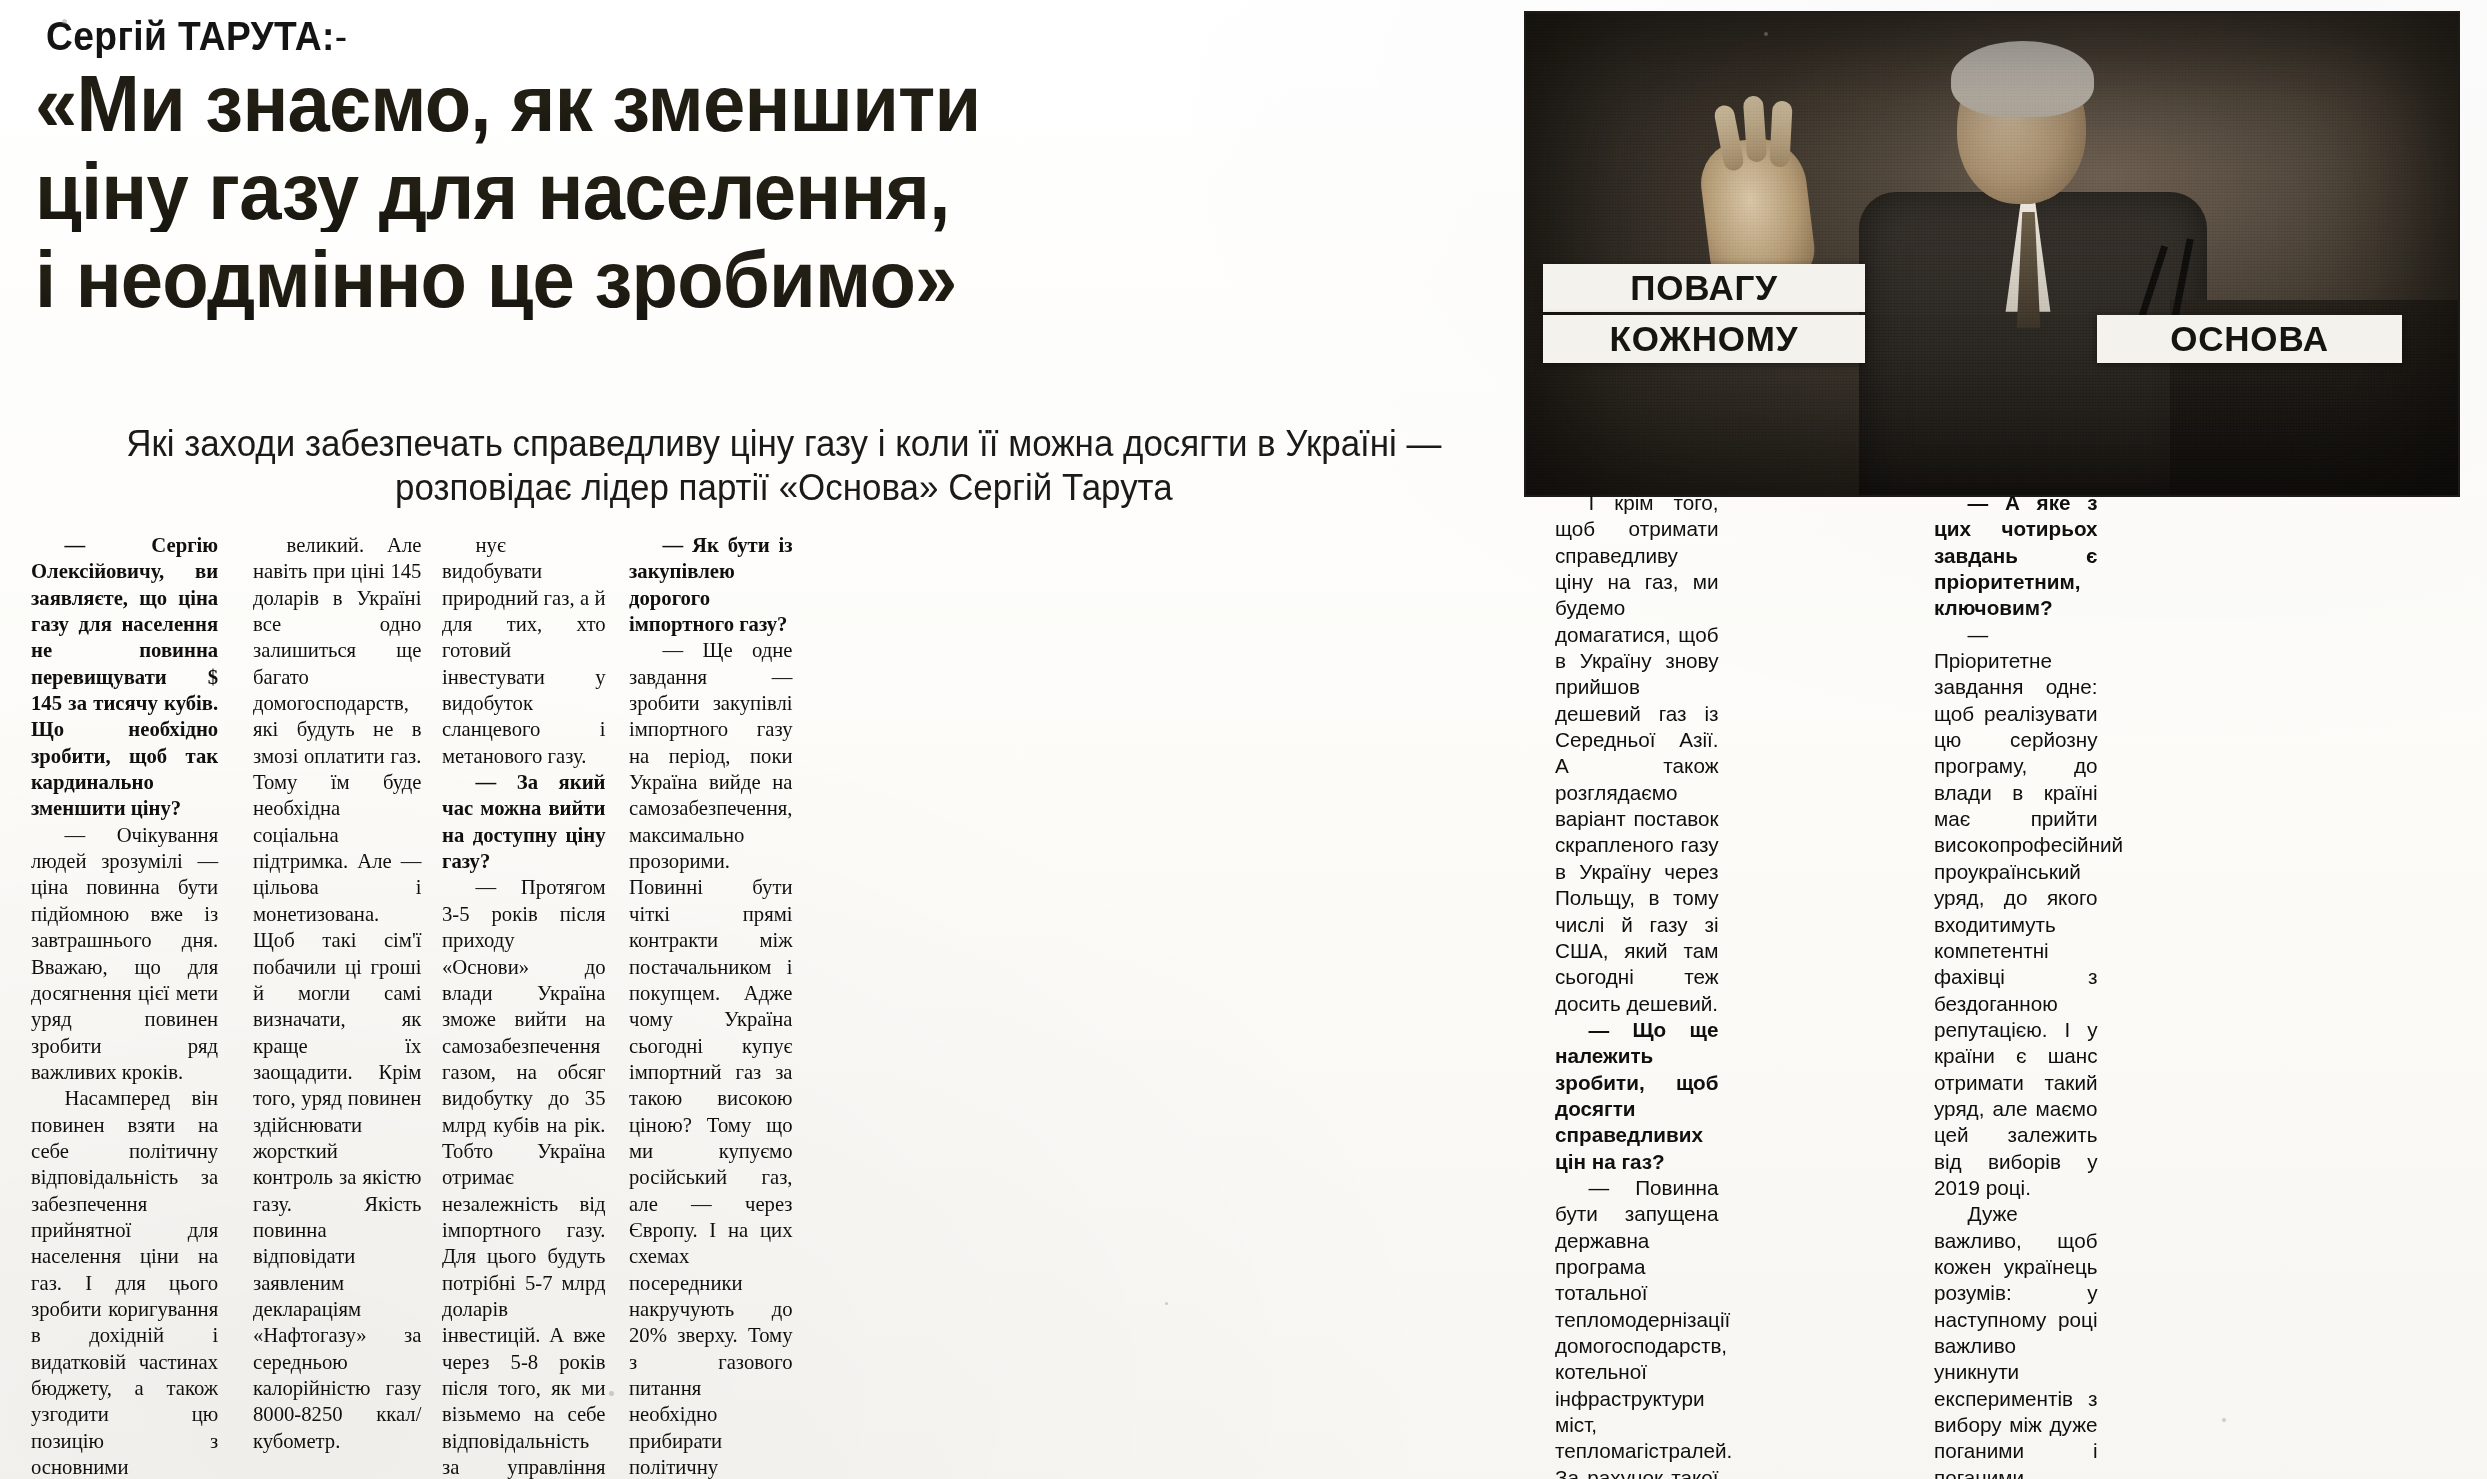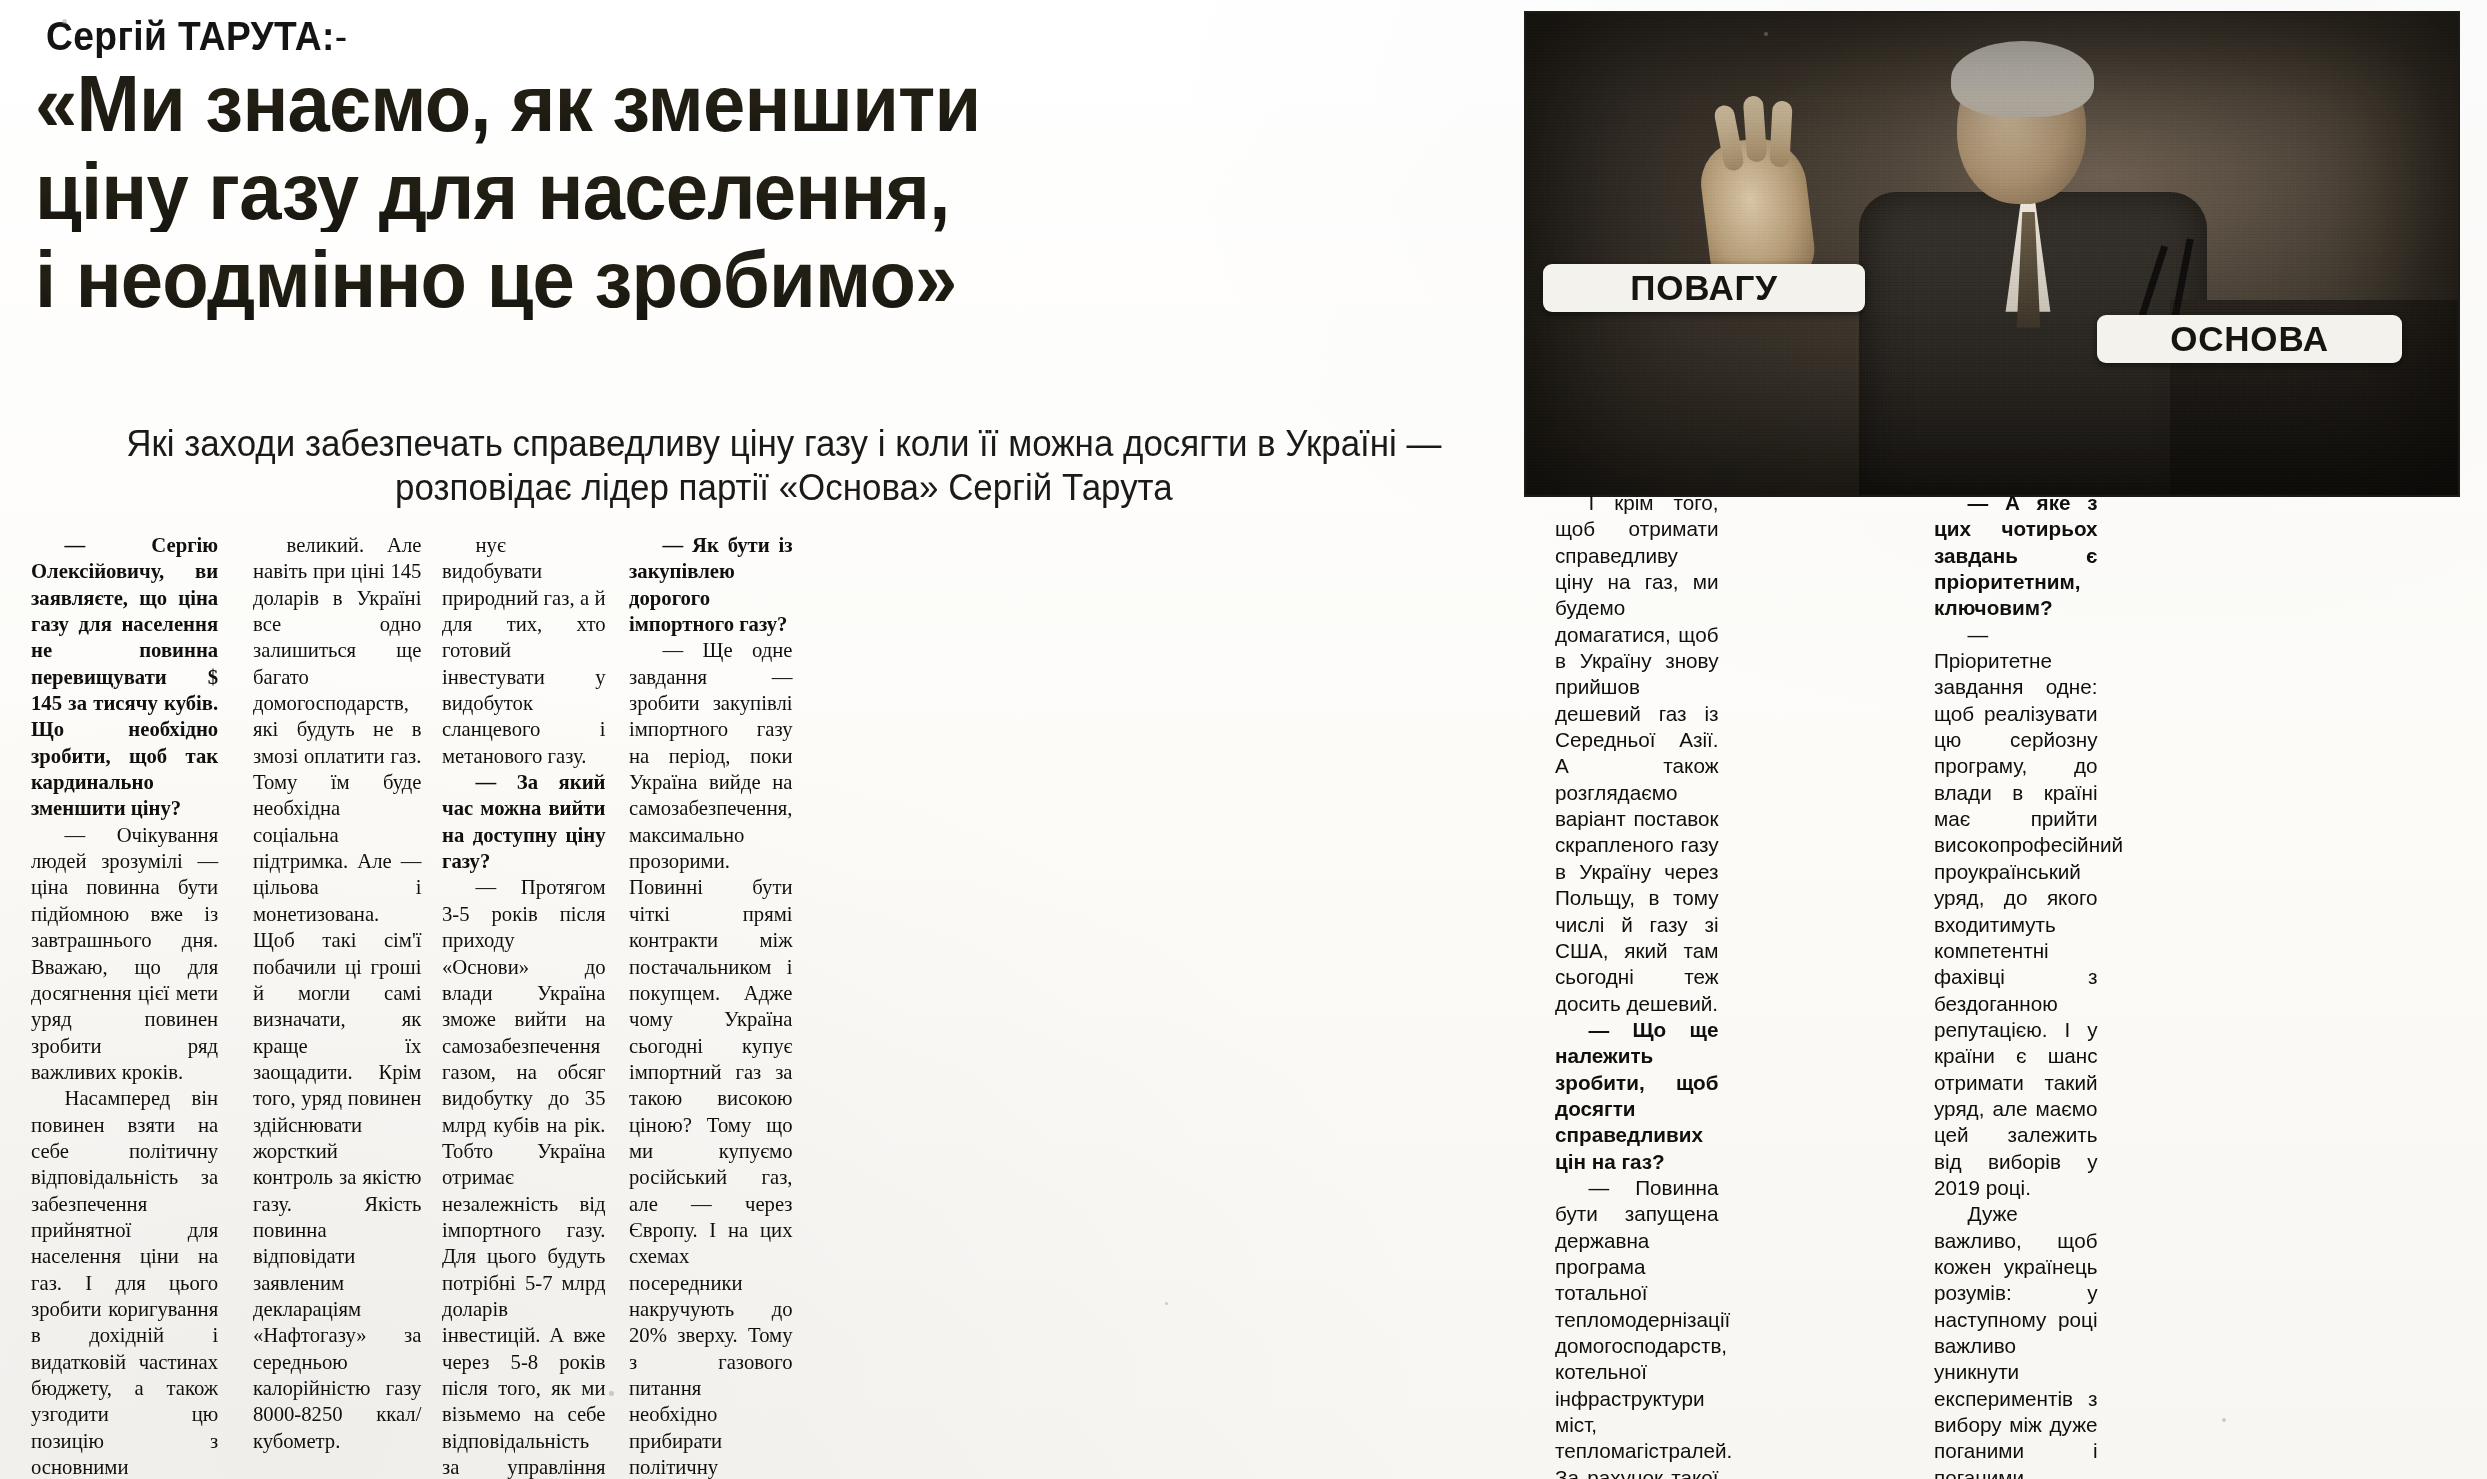--- a/index.html
+++ b/index.html
@@ -123,21 +123,20 @@
     box-shadow:inset 0 0 123px 31px rgba(10,8,6,.72);
   }
   .banner{
     position:absolute;
     background:#f4f2ec;
     color:#17150f;
     font-weight:800;
     letter-spacing:0.8px;
     display:flex;align-items:center;justify-content:center;
     box-shadow:0 2.3px 7.7px rgba(0,0,0,.45);
-    border-radius:9px;
   }
   .banner-l1{left:17px;top:251px;width:322px;height:48px;font-size:35px;}
   .banner-l2{left:17px;top:302px;width:322px;height:48px;font-size:35px;}
   .banner-r{left:539px;top:302px;width:305px;height:48px;font-size:35px;margin-left:32px;}
 
   
   .cols{
     position:absolute;left:31px;top:532px;width:2426px;height:871px;font-family:Liberation Serif, serif;
   }
   .col{
@@ -196,20 +195,21 @@
     <div class="spk-shirt"></div>
     <div class="spk-tie"></div>
     <div class="spk-head"></div>
     <div class="spk-hair"></div>
     <div class="spk-podium"></div>
     <div class="spk-mic"></div>
     <div class="spk-mic2"></div>
     <div class="photo-grain"></div>
     <div class="photo-vign"></div>
     <div class="banner banner-l1">ПОВАГУ</div>
+    <div class="banner banner-l2">КОЖНОМУ</div>
     <div class="banner banner-r">ОСНОВА</div>
   </div>
 
   <div class="cols">
 
     <div class="col c1">
       <p class="q">— Сергію Олексійовичу, ви заявляєте, що ціна газу для населення не повинна перевищувати $ 145 за тисячу кубів. Що необхідно зробити, щоб так кардинально зменшити ціну?</p>
       <p>— Очікування людей зрозумілі — ціна повинна бути підйомною вже із завтрашнього дня. Вважаю, що для досягнення цієї мети уряд повинен зробити ряд важливих кроків.</p>
       <p>Насамперед він повинен взяти на себе політичну відповідальність за забезпечення прийнятної для населення ціни на газ. І для цього зробити коригування в дохідній і видатковій частинах бюджету, а також узгодити цю позицію з основними кредиторами. Досвід з реструктуризації зобов'язань, зі знаходження компромісів з кредиторами у команди «Основи» дуже</p>
     </div>

